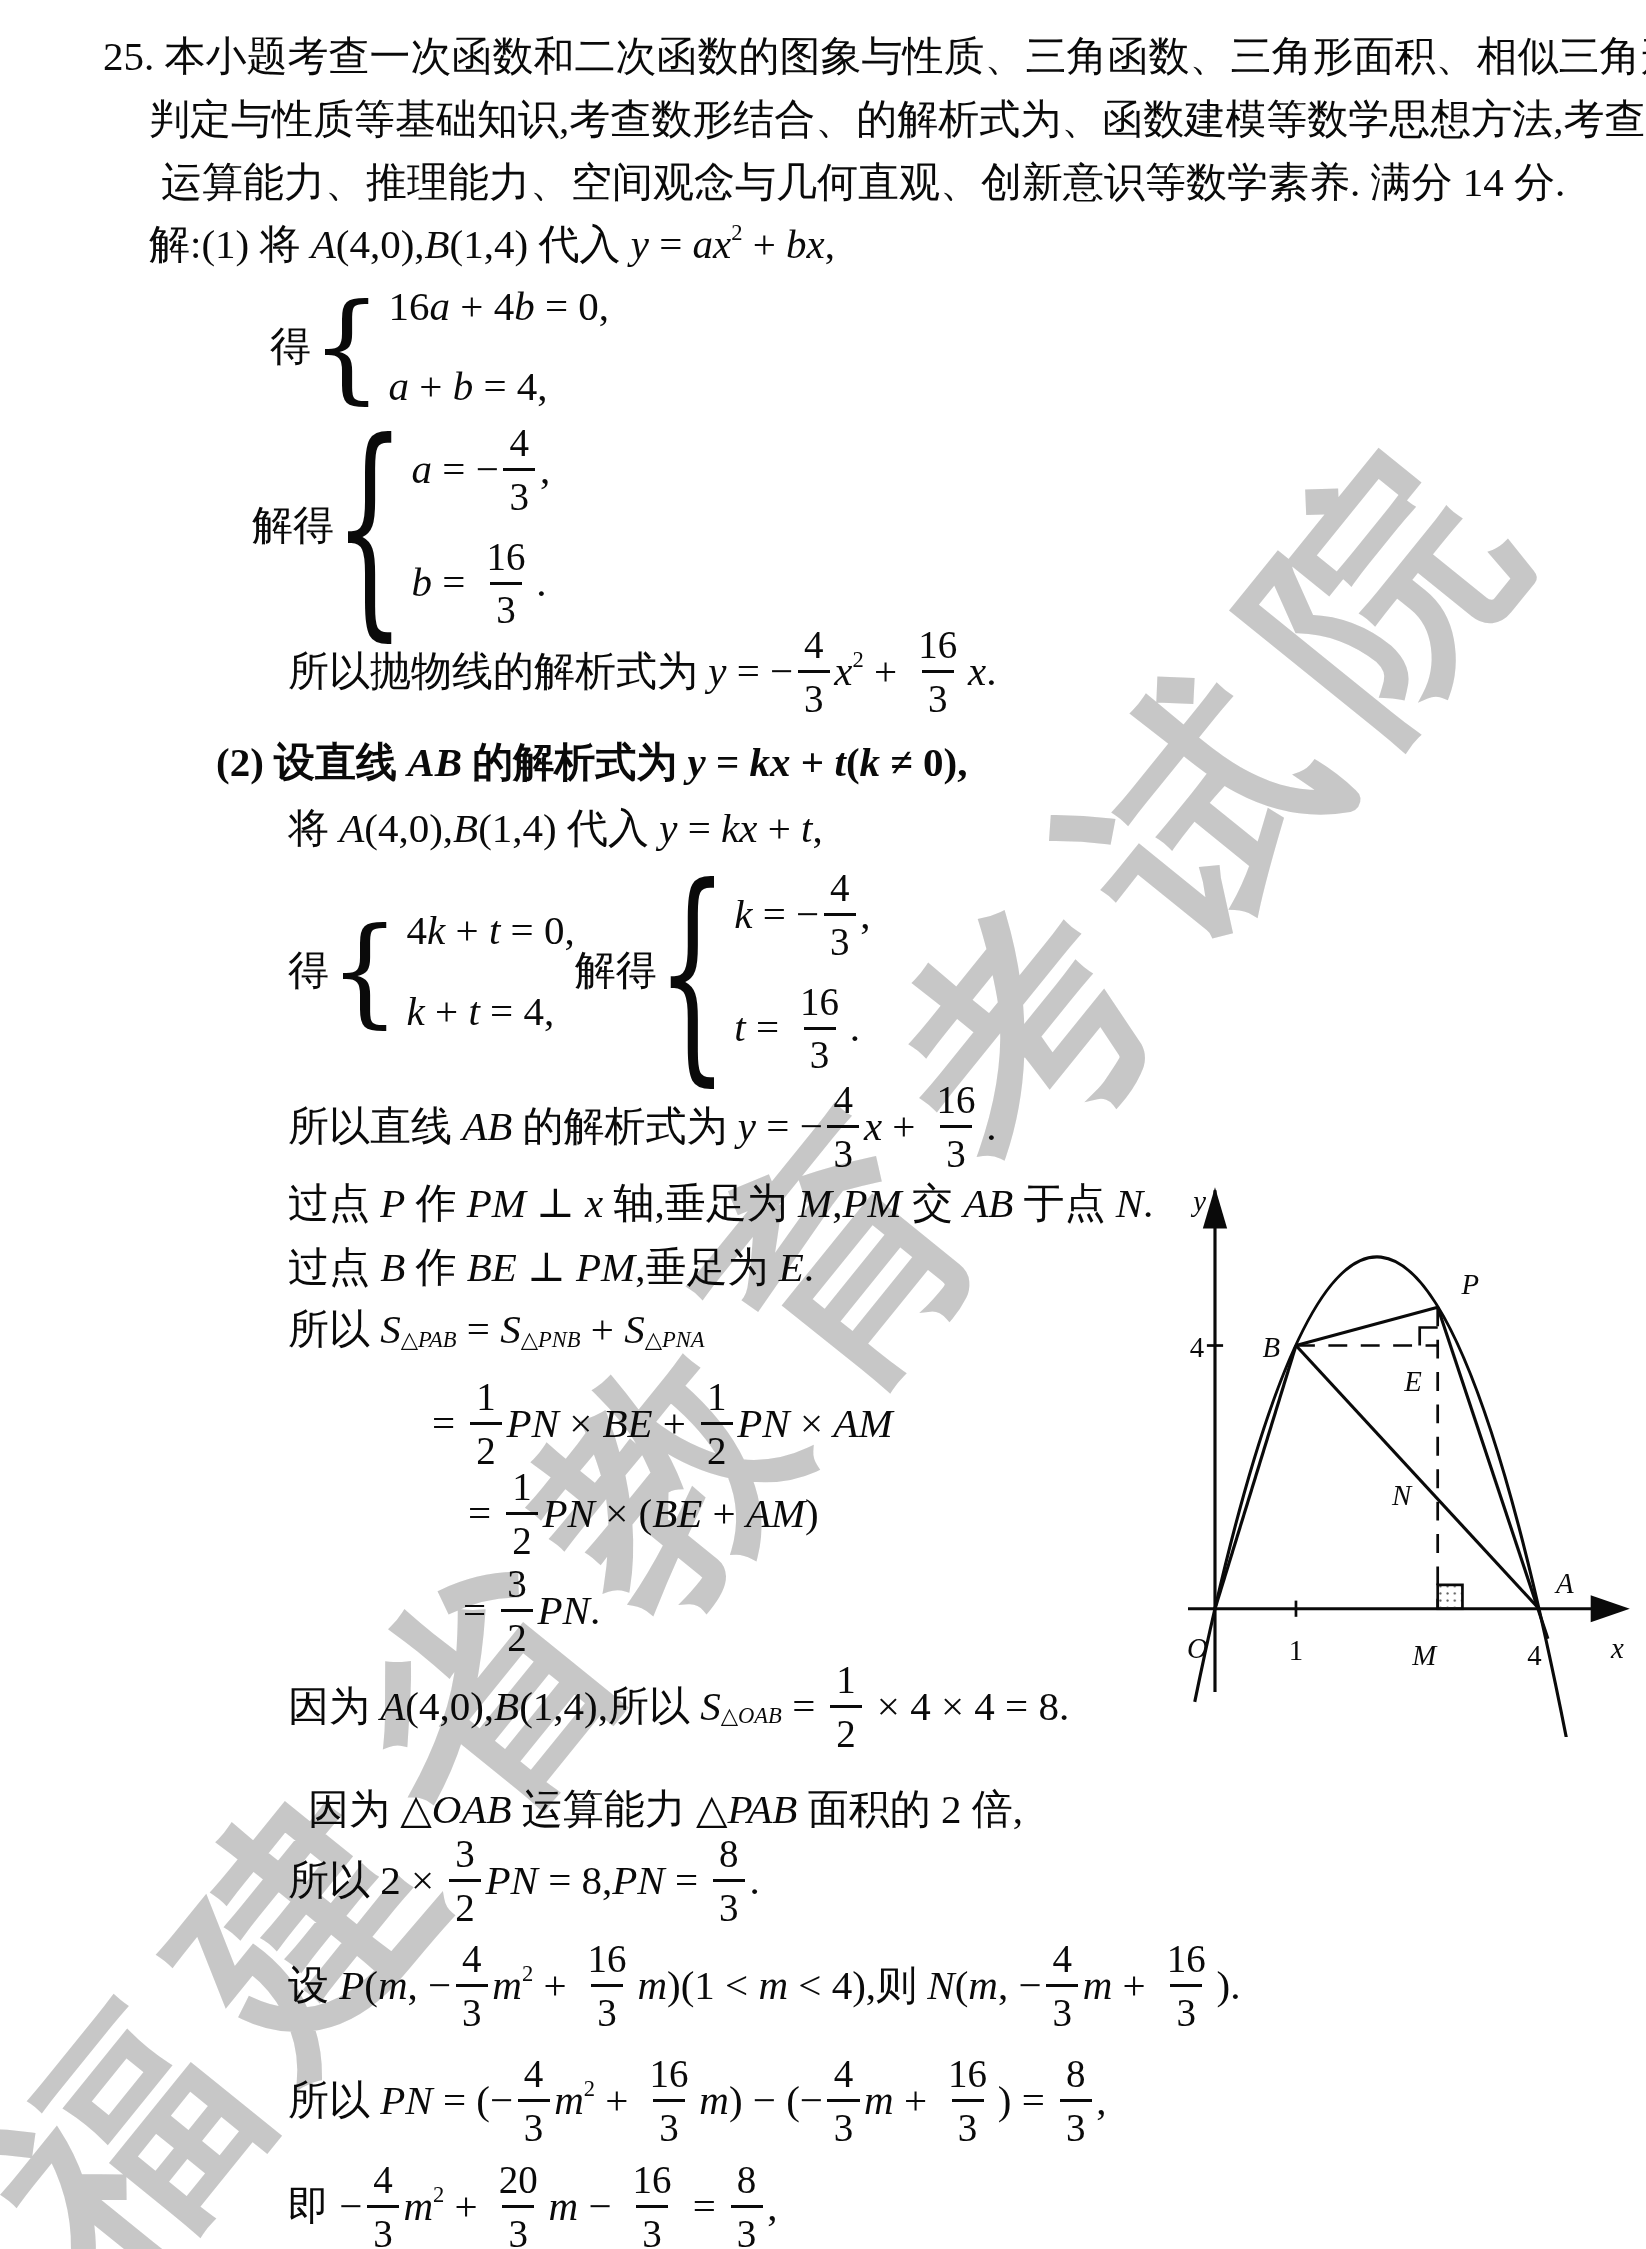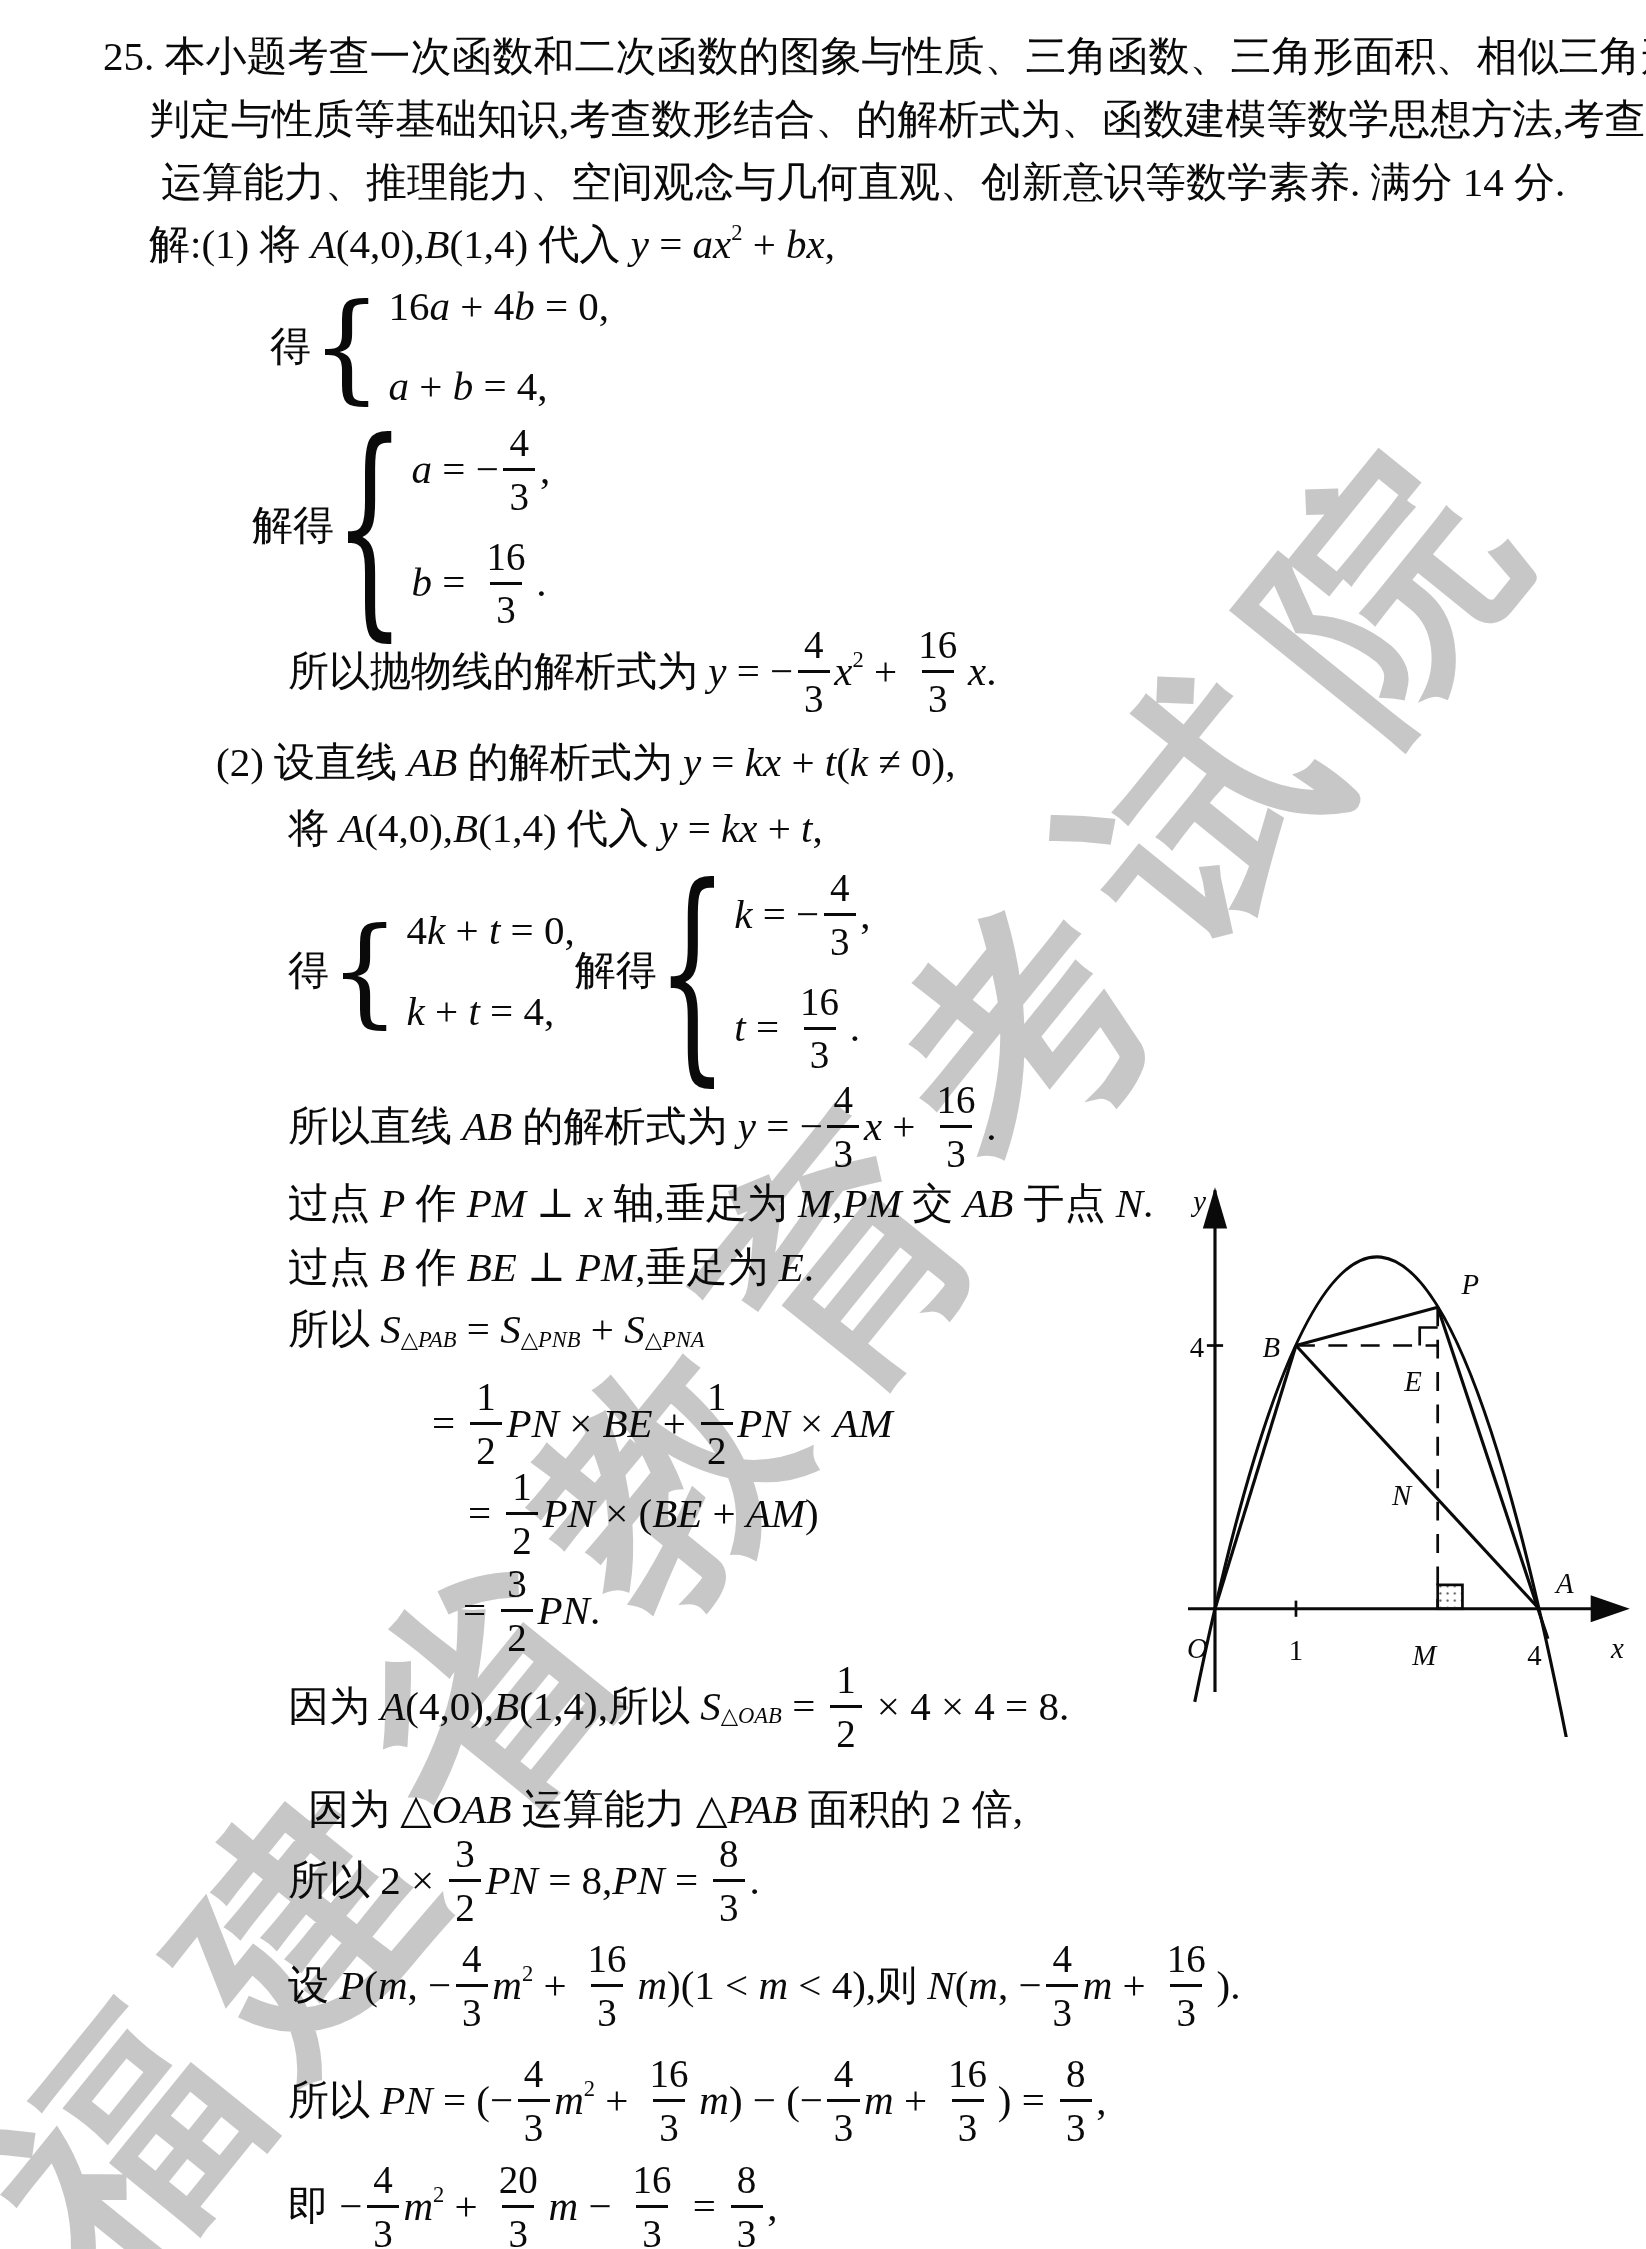--- a/index.html
+++ b/index.html
@@ -38,21 +38,21 @@
   <div class="watermark" style="color: rgb(197, 197, 197);">福建省教育考试院</div>
 
   <div id="lines-root">
       <div class="line" style="left: 103px; top: 27px;"><span class="tok-t">25. 本小题考查一次函数和二次函数的图象与性质、三角函数、三角形面积、相似三角形的</span></div>
       <div class="line" style="left: 149px; top: 90px;"><span class="tok-t">判定与性质等基础知识,考查数形结合、的解析式为、函数建模等数学思想方法,考查</span></div>
       <div class="line" style="left: 161px; top: 153px;"><span class="tok-t">运算能力、推理能力、空间观念与几何直观、创新意识等数学素养. 满分 14 分.</span></div>
       <div class="line" style="left: 149px; top: 215px;"><span class="tok-t">解:(1) 将 </span><span class="tok-i">A</span><span class="tok-t">(4,0),</span><span class="tok-i">B</span><span class="tok-t">(1,4) 代入 </span><span class="tok-i">y</span><span class="tok-t"> = </span><span class="tok-i">ax</span><span class="tok-s">2</span><span class="tok-t"> + </span><span class="tok-i">bx</span><span class="tok-t">,</span></div>
       <div class="line" style="left: 270px; top: 277px;"><span class="tok-t">得</span><span class="sys"><span class="brace-s">{</span><span class="rows"><span class="row"><span class="tok-t">16</span><span class="tok-i">a</span><span class="tok-t"> + 4</span><span class="tok-i">b</span><span class="tok-t"> = 0,</span></span><span class="row"><span class="tok-i">a</span><span class="tok-t"> + </span><span class="tok-i">b</span><span class="tok-t"> = 4,</span></span></span></span></div>
       <div class="line" style="left: 252px; top: 423px;"><span class="tok-t">解得</span><span class="sys"><span class="brace-l">{</span><span class="rows"><span class="row"><span class="tok-i">a</span><span class="tok-t"> = −</span><span class="frac"><span class="num">4</span><span class="den">3</span></span><span class="tok-t">,</span></span><span class="row"><span class="tok-i">b</span><span class="tok-t"> = </span><span class="frac"><span class="num">16</span><span class="den">3</span></span><span class="tok-t">.</span></span></span></span></div>
       <div class="line" style="left: 288px; top: 625px;"><span class="tok-t">所以抛物线的解析式为 </span><span class="tok-i">y</span><span class="tok-t"> = −</span><span class="frac"><span class="num">4</span><span class="den">3</span></span><span class="tok-i">x</span><span class="tok-s">2</span><span class="tok-t"> + </span><span class="frac"><span class="num">16</span><span class="den">3</span></span><span class="tok-i">x</span><span class="tok-t">.</span></div>
-      <div class="line" style="left: 216px; top: 733px;"><span class="tok-t">(2) 设直线 </span><span class="tok-i">AB</span><span class="tok-t"> 的解析式为 </span><span class="tok-i">y</span><span class="tok-t"> = </span><span class="tok-i">kx</span><span class="tok-t"> + </span><span class="tok-i">t</span><span class="tok-t">(</span><span class="tok-i">k</span><span class="tok-t"> ≠ 0),</span></div>
+      <div class="line" style="left: 216px; top: 733px; font-weight: bold;"><span class="tok-t">(2) 设直线 </span><span class="tok-i">AB</span><span class="tok-t"> 的解析式为 </span><span class="tok-i">y</span><span class="tok-t"> = </span><span class="tok-i">kx</span><span class="tok-t"> + </span><span class="tok-i">t</span><span class="tok-t">(</span><span class="tok-i">k</span><span class="tok-t"> ≠ 0),</span></div>
       <div class="line" style="left: 288px; top: 799px;"><span class="tok-t">将 </span><span class="tok-i">A</span><span class="tok-t">(4,0),</span><span class="tok-i">B</span><span class="tok-t">(1,4) 代入 </span><span class="tok-i">y</span><span class="tok-t"> = </span><span class="tok-i">kx</span><span class="tok-t"> + </span><span class="tok-i">t</span><span class="tok-t">,</span></div>
       <div class="line" style="left: 288px; top: 868px;"><span class="tok-t">得</span><span class="sys"><span class="brace-s">{</span><span class="rows"><span class="row"><span class="tok-t">4</span><span class="tok-i">k</span><span class="tok-t"> + </span><span class="tok-i">t</span><span class="tok-t"> = 0,</span></span><span class="row"><span class="tok-i">k</span><span class="tok-t"> + </span><span class="tok-i">t</span><span class="tok-t"> = 4,</span></span></span></span><span class="tok-t">解得</span><span class="sys"><span class="brace-l">{</span><span class="rows"><span class="row"><span class="tok-i">k</span><span class="tok-t"> = −</span><span class="frac"><span class="num">4</span><span class="den">3</span></span><span class="tok-t">,</span></span><span class="row"><span class="tok-i">t</span><span class="tok-t"> = </span><span class="frac"><span class="num">16</span><span class="den">3</span></span><span class="tok-t">.</span></span></span></span></div>
       <div class="line" style="left: 288px; top: 1080px;"><span class="tok-t">所以直线 </span><span class="tok-i">AB</span><span class="tok-t"> 的解析式为 </span><span class="tok-i">y</span><span class="tok-t"> = −</span><span class="frac"><span class="num">4</span><span class="den">3</span></span><span class="tok-i">x</span><span class="tok-t"> + </span><span class="frac"><span class="num">16</span><span class="den">3</span></span><span class="tok-t">.</span></div>
       <div class="line" style="left: 288px; top: 1174px;"><span class="tok-t">过点 </span><span class="tok-i">P</span><span class="tok-t"> 作 </span><span class="tok-i">PM</span><span class="tok-t"> ⊥ </span><span class="tok-i">x</span><span class="tok-t"> 轴,垂足为 </span><span class="tok-i">M</span><span class="tok-t">,</span><span class="tok-i">PM</span><span class="tok-t"> 交 </span><span class="tok-i">AB</span><span class="tok-t"> 于点 </span><span class="tok-i">N</span><span class="tok-t">.</span></div>
       <div class="line" style="left: 288px; top: 1238px;"><span class="tok-t">过点 </span><span class="tok-i">B</span><span class="tok-t"> 作 </span><span class="tok-i">BE</span><span class="tok-t"> ⊥ </span><span class="tok-i">PM</span><span class="tok-t">,垂足为 </span><span class="tok-i">E</span><span class="tok-t">.</span></div>
       <div class="line" style="left: 288px; top: 1300px;"><span class="tok-t">所以 </span><span class="tok-i">S</span><span class="tok-b">△PAB</span><span class="tok-t"> = </span><span class="tok-i">S</span><span class="tok-b">△PNB</span><span class="tok-t"> + </span><span class="tok-i">S</span><span class="tok-b">△PNA</span></div>
       <div class="line" style="left: 432px; top: 1377px;"><span class="tok-t">= </span><span class="frac"><span class="num">1</span><span class="den">2</span></span><span class="tok-i">PN</span><span class="tok-t"> × </span><span class="tok-i">BE</span><span class="tok-t"> + </span><span class="frac"><span class="num">1</span><span class="den">2</span></span><span class="tok-i">PN</span><span class="tok-t"> × </span><span class="tok-i">AM</span></div>
       <div class="line" style="left: 468px; top: 1467px;"><span class="tok-t">= </span><span class="frac"><span class="num">1</span><span class="den">2</span></span><span class="tok-i">PN</span><span class="tok-t"> × (</span><span class="tok-i">BE</span><span class="tok-t"> + </span><span class="tok-i">AM</span><span class="tok-t">)</span></div>
       <div class="line" style="left: 463px; top: 1564px;"><span class="tok-t">= </span><span class="frac"><span class="num">3</span><span class="den">2</span></span><span class="tok-i">PN</span><span class="tok-t">.</span></div>
       <div class="line" style="left: 288px; top: 1660px;"><span class="tok-t">因为 </span><span class="tok-i">A</span><span class="tok-t">(4,0),</span><span class="tok-i">B</span><span class="tok-t">(1,4),所以 </span><span class="tok-i">S</span><span class="tok-b">△OAB</span><span class="tok-t"> = </span><span class="frac"><span class="num">1</span><span class="den">2</span></span><span class="tok-t"> × 4 × 4 = 8.</span></div>

